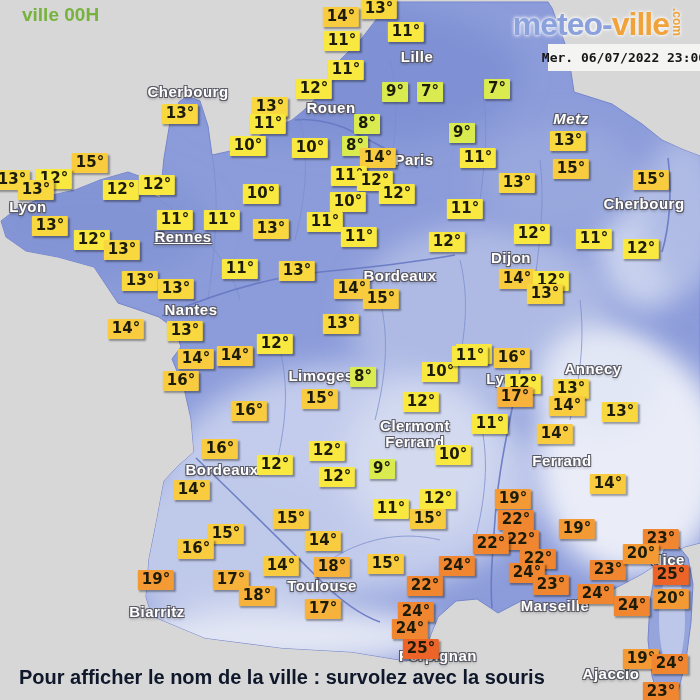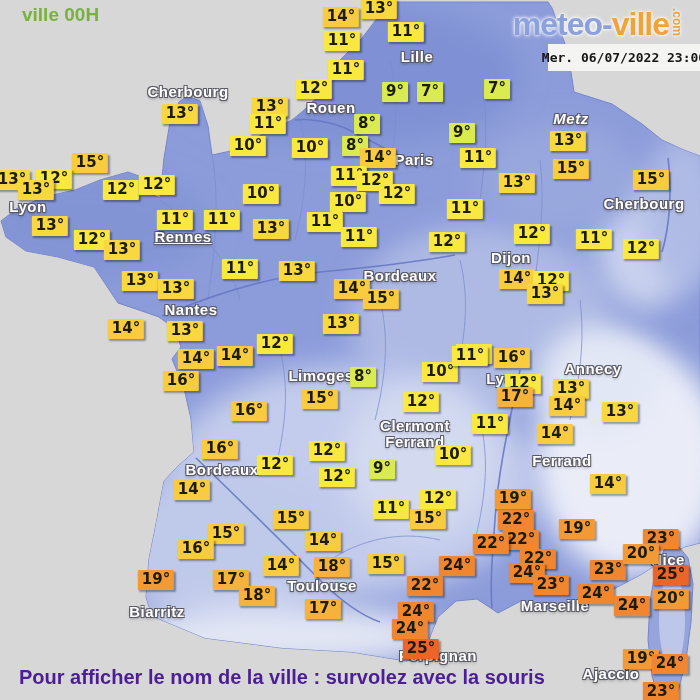--- a/index.html
+++ b/index.html
@@ -30,21 +30,21 @@
     text-shadow:0 0 3px #fff,0 0 5px #fff;}
   .logo .dotcom{display:inline-block;vertical-align:top;
     font:bold 12px "Liberation Sans",sans-serif;letter-spacing:0;
     writing-mode:vertical-rl;transform:translateY(2px);margin-left:1px;}
 
   .datebar{position:absolute;left:548px;top:44px;width:152px;height:27px;
     background:#f4f4f3;z-index:41;display:flex;align-items:center;justify-content:center;}
   .datebar span{font:bold 13px "DejaVu Sans Mono",monospace;color:#161616;white-space:nowrap;}
 
   .footer{position:absolute;left:19px;top:666px;z-index:40;
-    font:bold 20px "Liberation Sans",sans-serif;color:#4c1d95;}
+    font:bold 20px "Liberation Sans",sans-serif;color:#0f172a;}
 </style>
 </head>
 <body>
 
 <div id="stage">
 
   <svg id="map-svg" width="700" height="700" viewBox="0 0 700 700">
     <defs>
       <filter id="soft" x="-40%" y="-40%" width="180%" height="180%">
         <feGaussianBlur stdDeviation="14"></feGaussianBlur>

